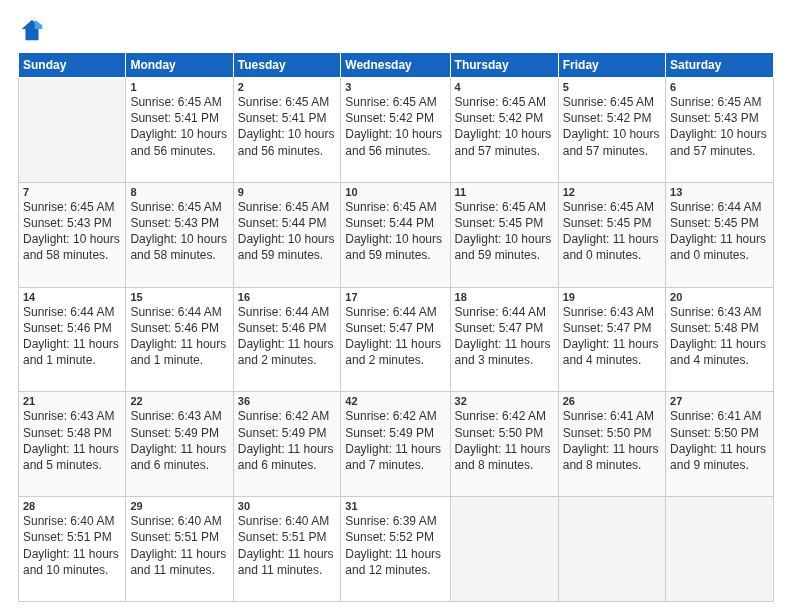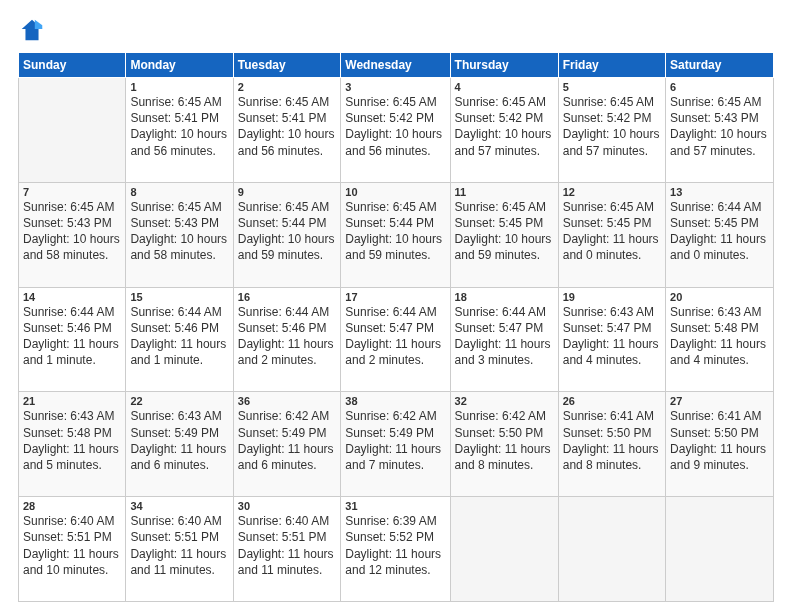--- a/index.html
+++ b/index.html
@@ -232,21 +232,21 @@
           </td>
           <td>
             <span class="day-number">22</span>
             <div class="cell-text">Sunrise: 6:43 AM<br>Sunset: 5:49 PM<br>Daylight: 11 hours and 6 minutes.</div>
           </td>
           <td>
             <span class="day-number">36</span>
             <div class="cell-text">Sunrise: 6:42 AM<br>Sunset: 5:49 PM<br>Daylight: 11 hours and 6 minutes.</div>
           </td>
           <td>
-            <span class="day-number">38</span>
+            <span class="day-number">42</span>
             <div class="cell-text">Sunrise: 6:42 AM<br>Sunset: 5:49 PM<br>Daylight: 11 hours and 7 minutes.</div>
           </td>
           <td>
             <span class="day-number">32</span>
             <div class="cell-text">Sunrise: 6:42 AM<br>Sunset: 5:50 PM<br>Daylight: 11 hours and 8 minutes.</div>
           </td>
           <td>
             <span class="day-number">26</span>
             <div class="cell-text">Sunrise: 6:41 AM<br>Sunset: 5:50 PM<br>Daylight: 11 hours and 8 minutes.</div>
           </td>
@@ -254,21 +254,21 @@
             <span class="day-number">27</span>
             <div class="cell-text">Sunrise: 6:41 AM<br>Sunset: 5:50 PM<br>Daylight: 11 hours and 9 minutes.</div>
           </td>
         </tr>
         <tr>
           <td>
             <span class="day-number">28</span>
             <div class="cell-text">Sunrise: 6:40 AM<br>Sunset: 5:51 PM<br>Daylight: 11 hours and 10 minutes.</div>
           </td>
           <td>
-            <span class="day-number">34</span>
+            <span class="day-number">29</span>
             <div class="cell-text">Sunrise: 6:40 AM<br>Sunset: 5:51 PM<br>Daylight: 11 hours and 11 minutes.</div>
           </td>
           <td>
             <span class="day-number">30</span>
             <div class="cell-text">Sunrise: 6:40 AM<br>Sunset: 5:51 PM<br>Daylight: 11 hours and 11 minutes.</div>
           </td>
           <td>
             <span class="day-number">31</span>
             <div class="cell-text">Sunrise: 6:39 AM<br>Sunset: 5:52 PM<br>Daylight: 11 hours and 12 minutes.</div>
           </td>

